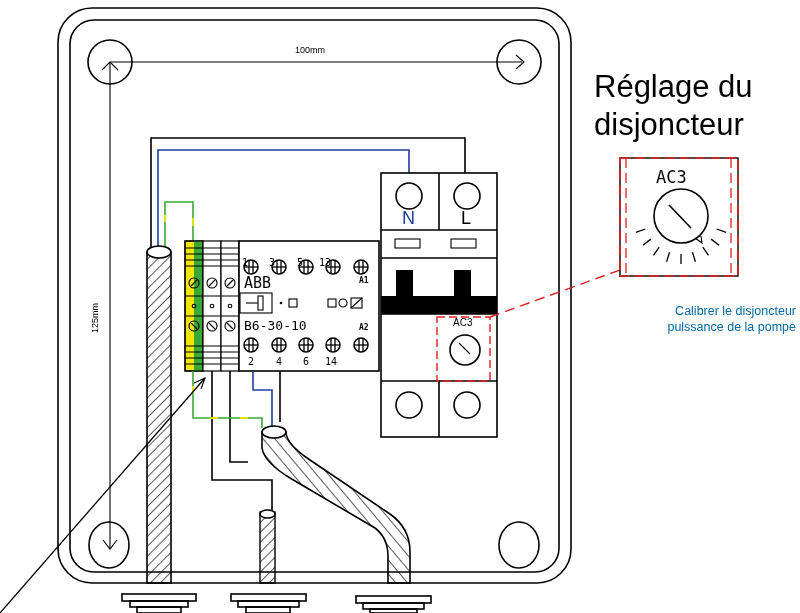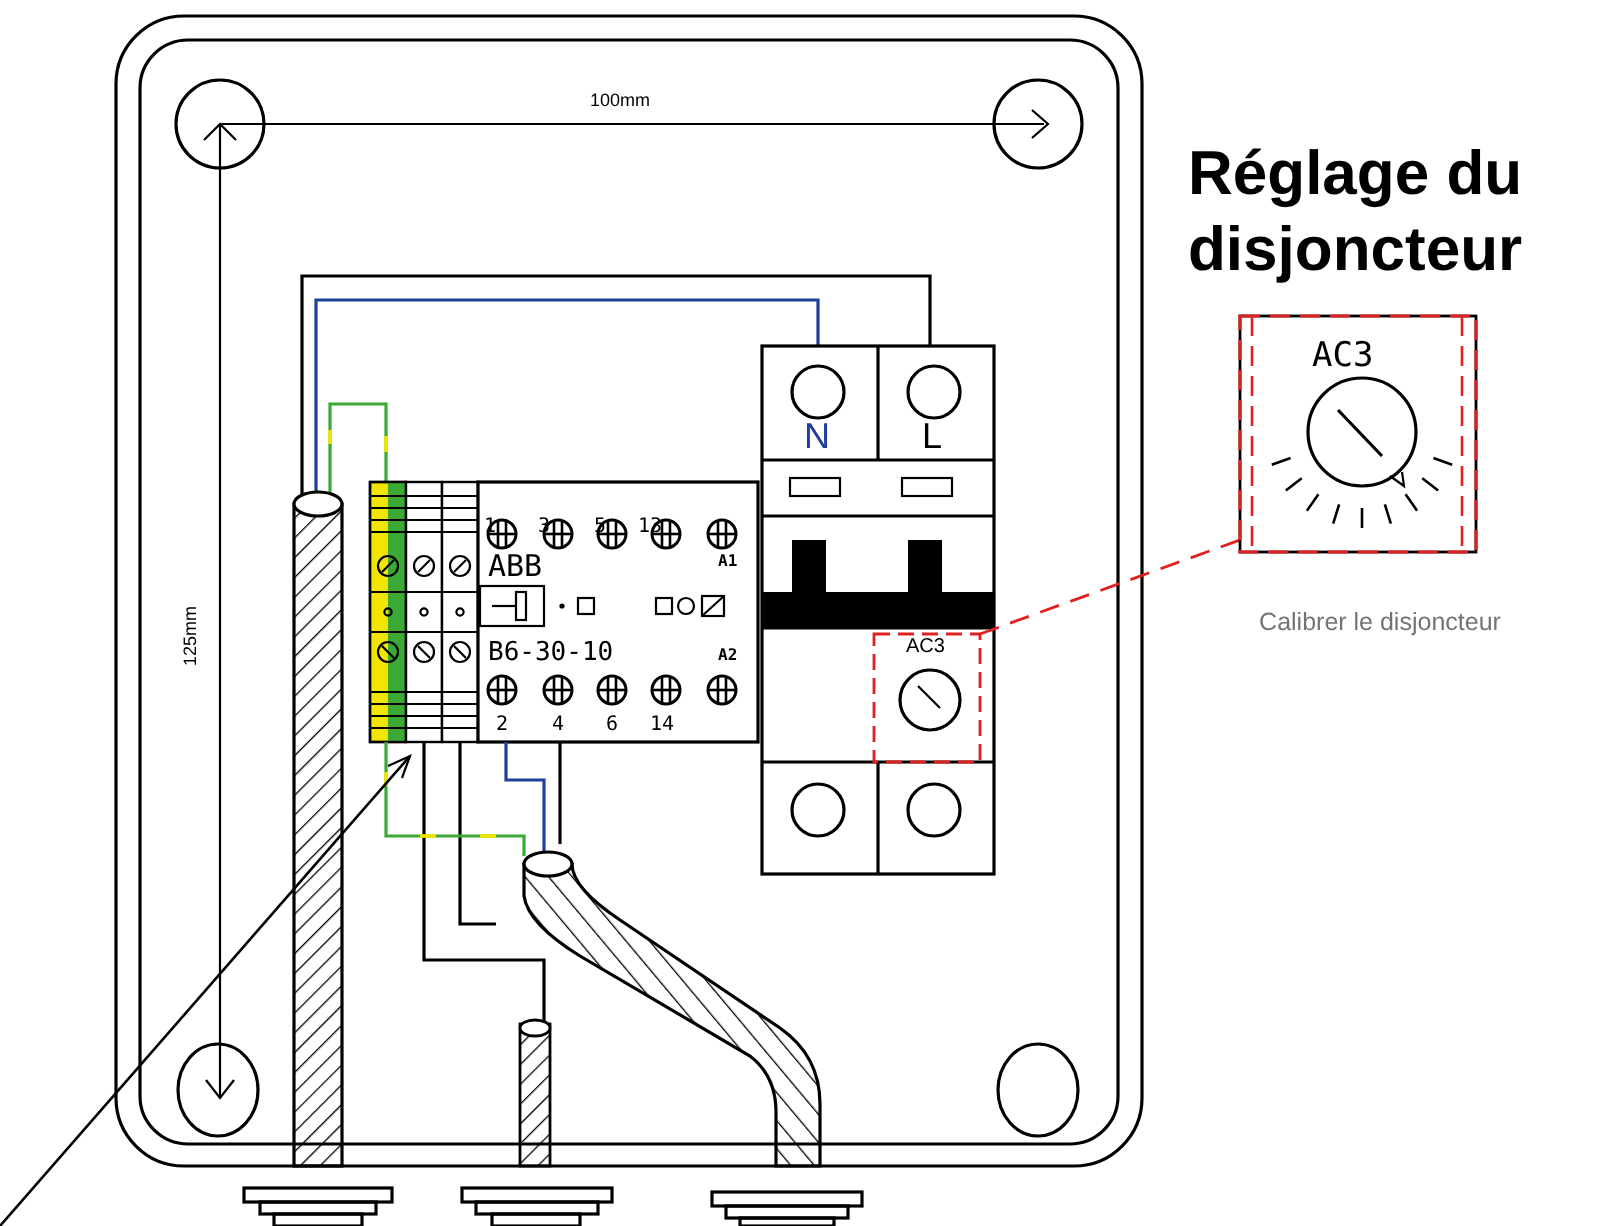--- a/index.html
+++ b/index.html
@@ -1,19 +1,19 @@
 <!DOCTYPE html>
 <html><head>
 <meta charset="utf-8">
 <style>
   html, body { margin:0; padding:0; background:#ffffff; }
   body { width:800px; height:613px; position:relative; overflow:hidden; font-family:"Liberation Sans", sans-serif; }
   svg#diagram { position:absolute; left:0; top:0; width:800px; height:613px; }
-  .title { position:absolute; left:594px; top:68px; width:190px; font-size:31px; line-height:38px; color:#000; font-family:"Liberation Sans", sans-serif;font-weight:bold; }
-  .caption { position:absolute; left:584px; top:303px; width:212px; text-align:center; font-size:12.5px; line-height:16px; color:#737373; font-family:"Liberation Sans", sans-serif; }
+  .title { position:absolute; left:594px; top:68px; width:190px; font-size:31px; line-height:38px; color:#000; font-family:"Liberation Sans", sans-serif; }
+  .caption { position:absolute; left:584px; top:303px; width:212px; text-align:right; font-size:12.5px; line-height:16px; color:#0369a1; font-family:"Liberation Sans", sans-serif; }
   .ln { fill:none; stroke:#000; stroke-width:1.6; }
   .thin { fill:none; stroke:#000; stroke-width:1.1; }
   .tx { font-family:"DejaVu Sans Mono", monospace; fill:#000; }
   .dim { font-family:"Liberation Sans", sans-serif; fill:#000; font-size:9px; }
 </style>
 </head>
 <body>
 
 <svg id="diagram" viewBox="0 0 800 613" xmlns="http://www.w3.org/2000/svg">
   <defs>
@@ -283,13 +283,14 @@
   </g>
 </svg>
 
 <div class="title">
   <div>Réglage du</div>
   <div>disjoncteur</div>
 </div>
 
 <div class="caption">
   <div>Calibrer le disjoncteur</div>
+  <div>pulssance de la pompe</div>
 </div>
 
 </body></html>

